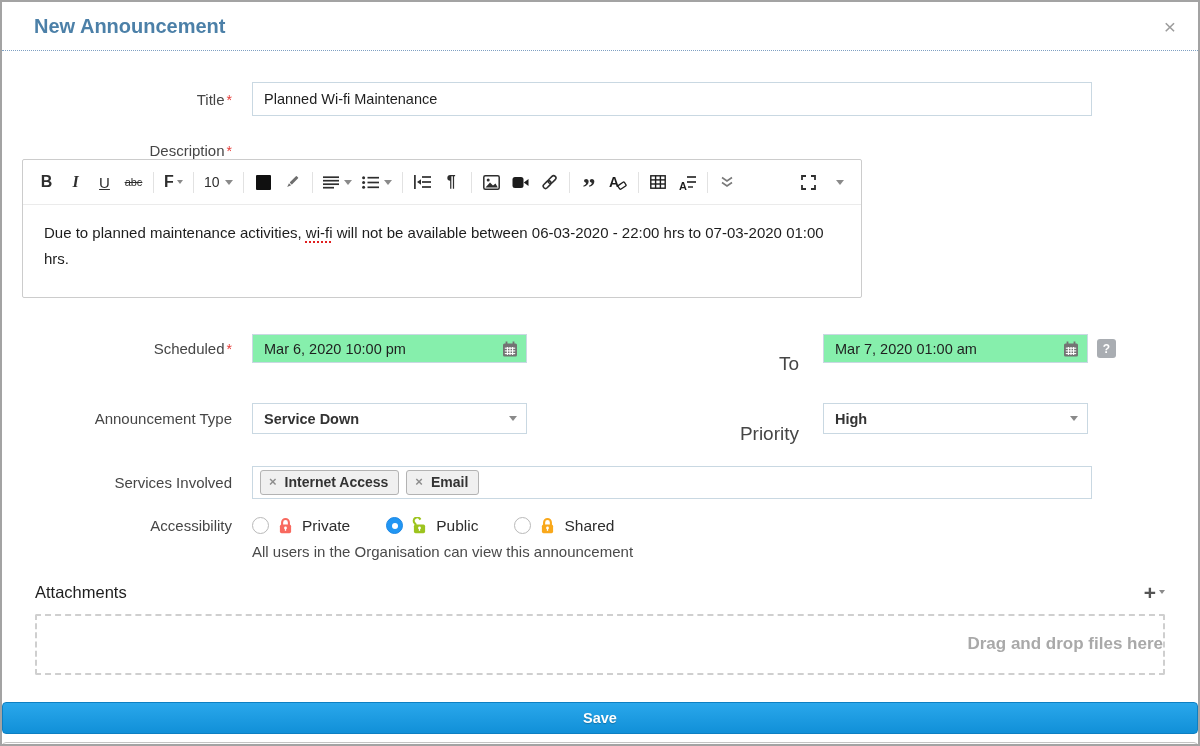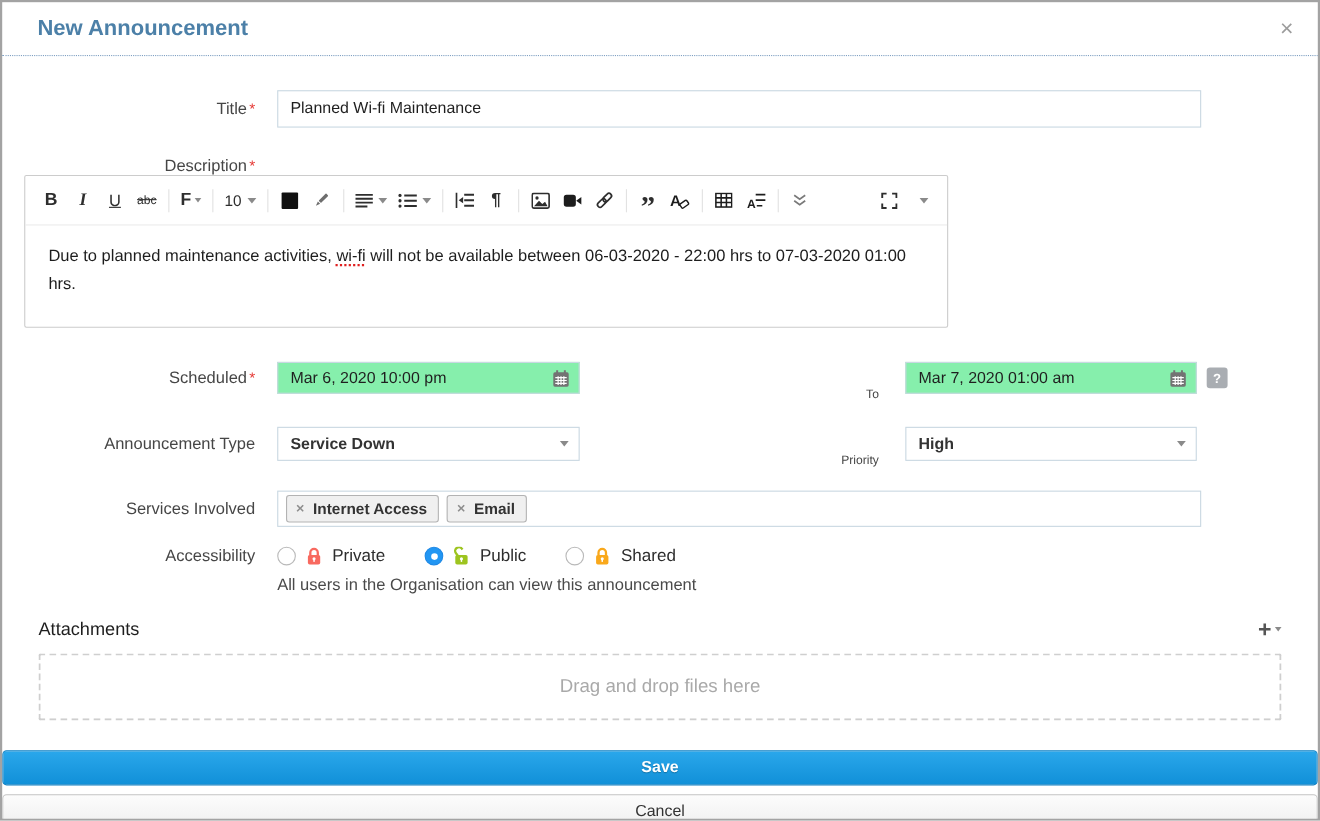--- a/index.html
+++ b/index.html
@@ -66,21 +66,21 @@
     font-size: 14.5px; color: #1f1f1f; cursor: text;
   }
   .datebox .val { flex: 1; }
   .selectbox {
     width: 275px; height: 31px; border: 1px solid #c9d8e2; background: #fff;
     display: flex; align-items: center; padding: 0 9px 0 11px;
     font-size: 14.5px; font-weight: bold; color: #333; cursor: pointer;
   }
   .selectbox .val { flex: 1; }
   .fld-right { margin-left: auto; display: flex; align-items: center; }
-  .lbl2 { font-size: 11px; color: #464646; padding-right: 24px; margin-top: 30px; }
+  .lbl2 { font-size: 19px; color: #464646; padding-right: 24px; margin-top: 30px; }
   .w265 { width: 265px; }
   .helpbox {
     width: 19px; height: 19px; border-radius: 3px; background: #a9adb2;
     color: #fff; font-size: 12px; font-weight: bold;
     display: flex; align-items: center; justify-content: center;
     margin-left: 9px; cursor: pointer;
   }
   .pad-right { padding-right: 110px; }
 
   
@@ -105,22 +105,22 @@
   .helper { margin: -8px 0 20px 250px; font-size: 15px; color: #4a4a4a; }
 
   
   .attach { padding: 2px 33px 0; }
   .attach-head { display: flex; align-items: center; }
   .attach-title { font-size: 16.5px; color: #1e1e1e; }
   .plusbtn { margin-left: auto; display: flex; align-items: center; color: #555; cursor: pointer; }
   .plusbtn .plus { font-size: 21px; font-weight: bold; line-height: 1; }
   .dropzone {
     margin-top: 11px; height: 61px; border: 2px dashed #cfcfcf; border-radius: 2px;
-    display: flex; align-items: center; justify-content: center;
-    color: #a9a9a9; font-size: 17px; font-weight: normal;
+    display: flex; align-items: center; justify-content: flex-end;
+    color: #a9a9a9; font-size: 17px; font-weight: bold;
   }
 
   
   .footer { display: flex; justify-content: center; gap: 8px; margin-top: 27px; flex-direction: column; }
   .btn { font-family: inherit; font-size: 14.5px; border-radius: 4px; padding: 7px 15px; cursor: pointer; }
   .btn-save {
     background: linear-gradient(#2aa7eb,#1190d8); border: 1px solid #0d7fc2;
     color: #fff; font-weight: bold; padding: 7px 16px;
     text-shadow: 0 1px 1px rgba(0,0,0,0.25);
   }

